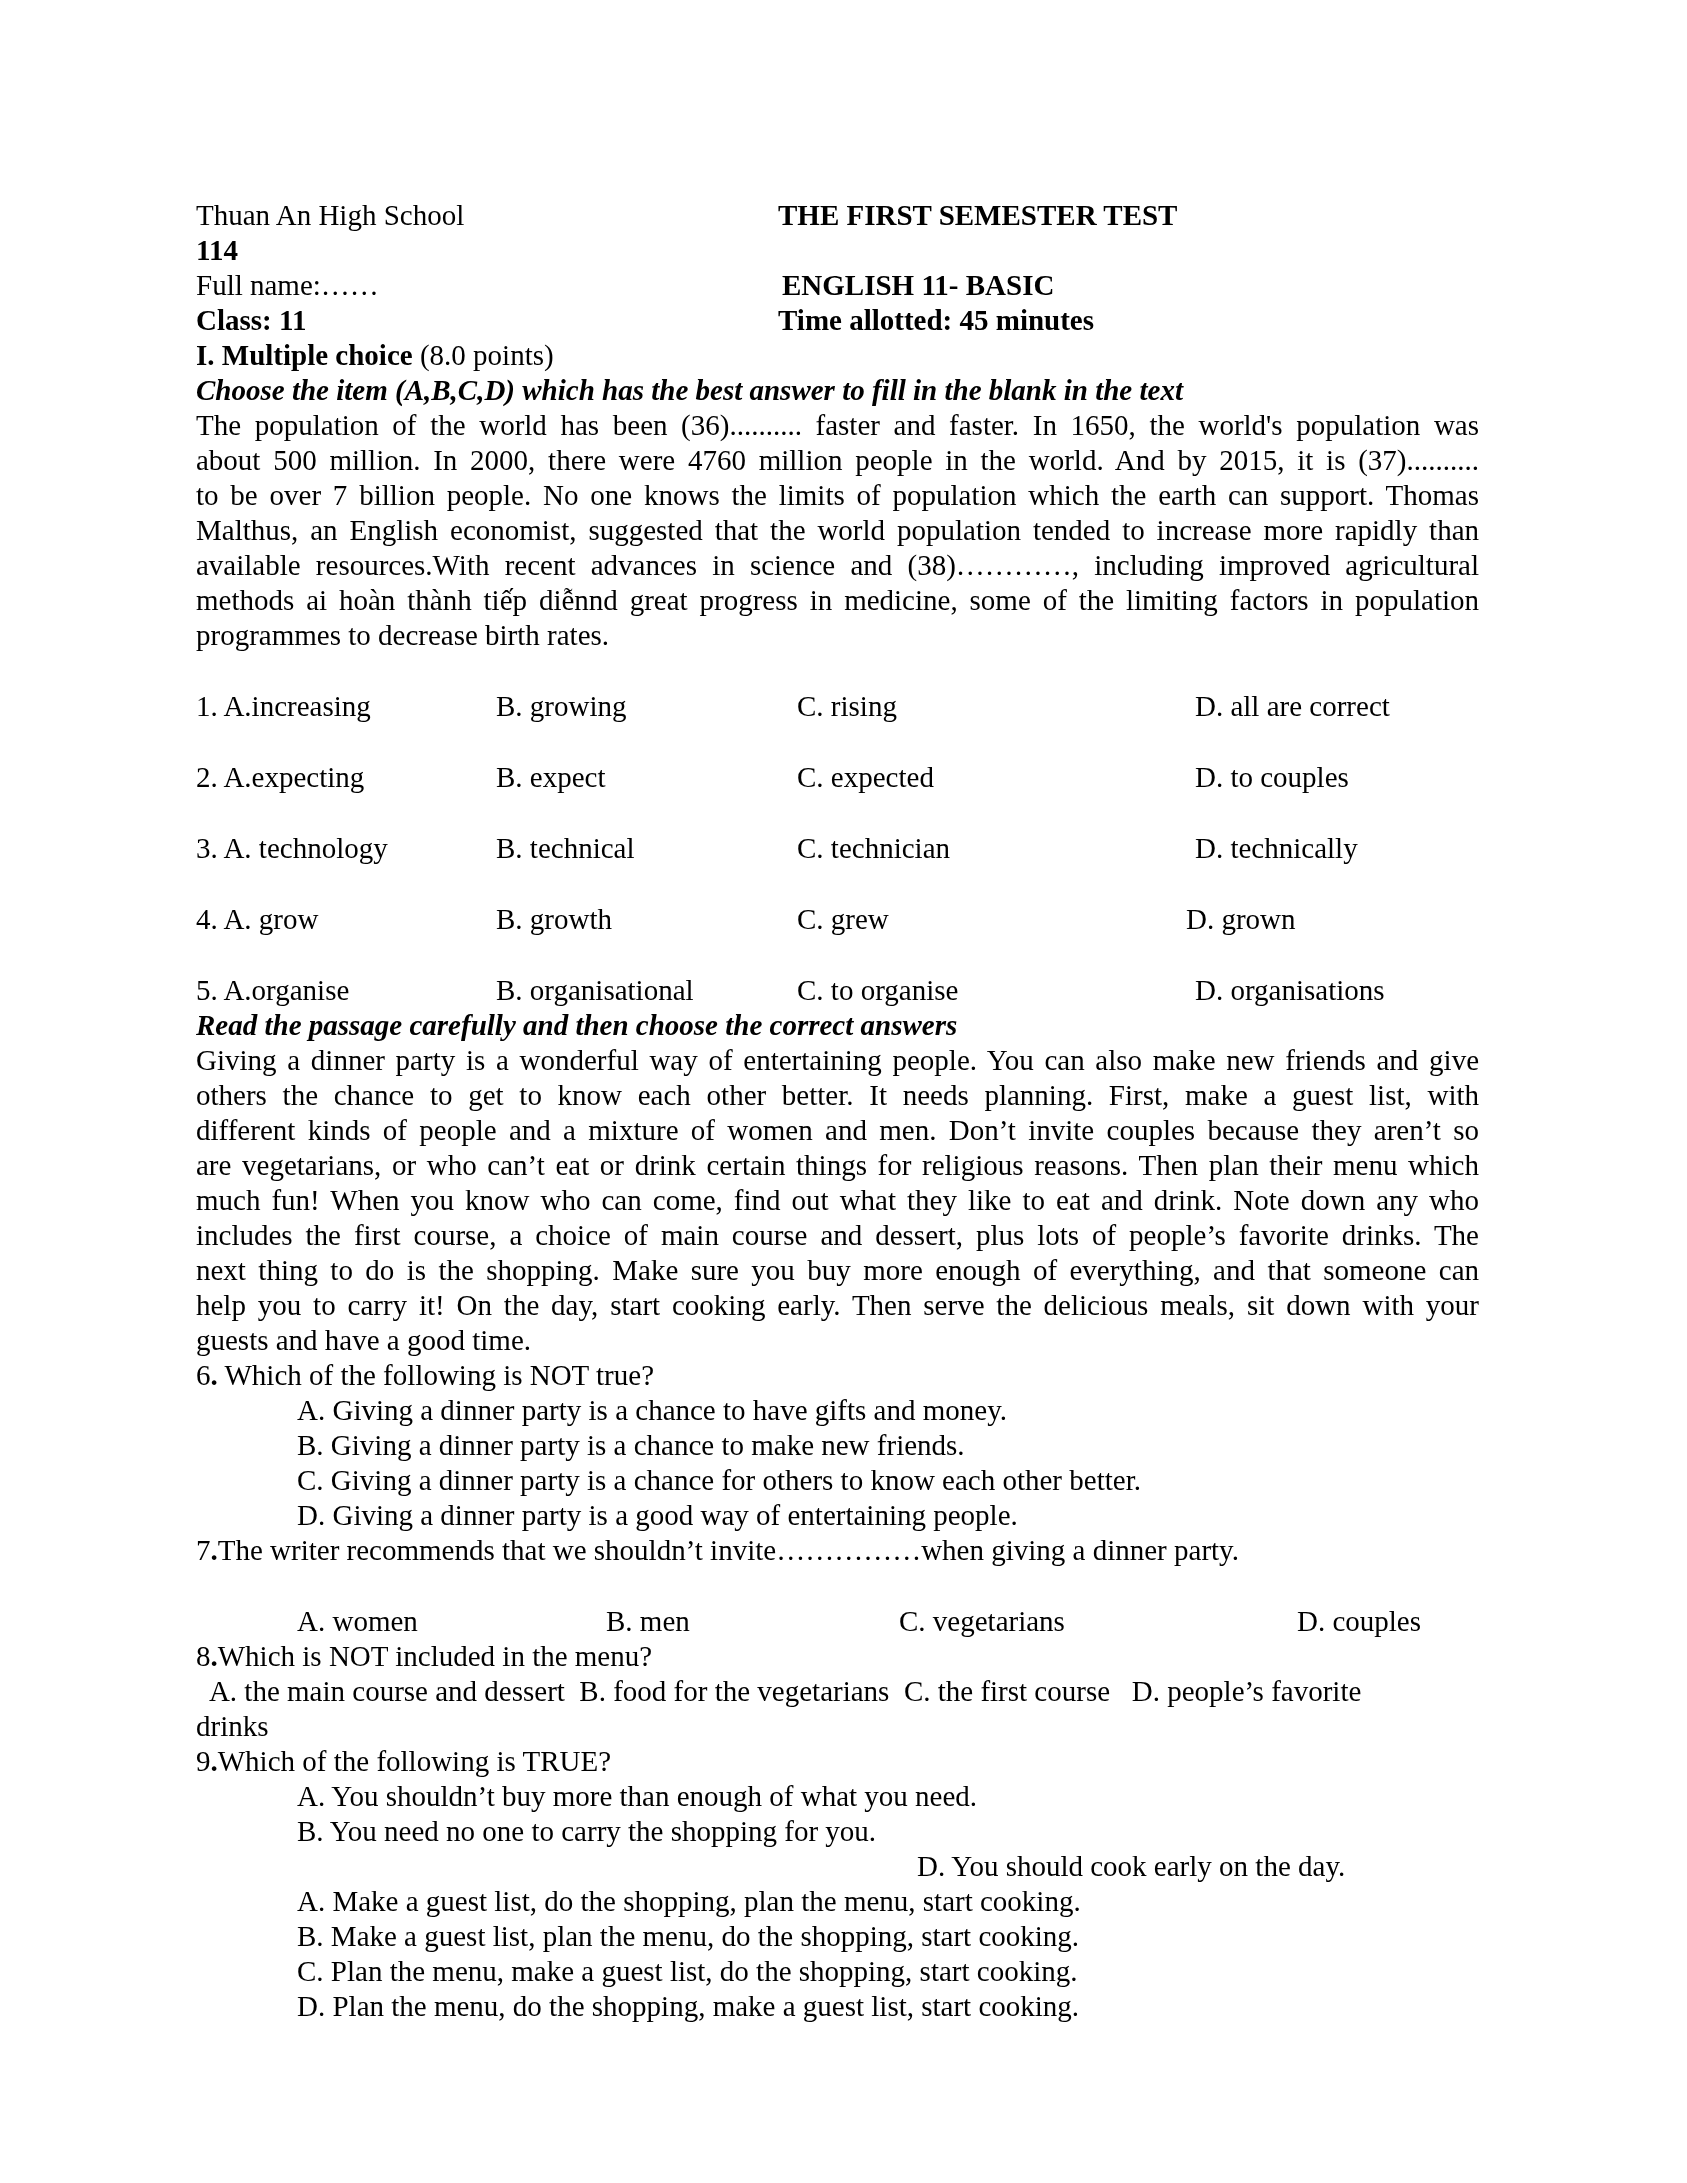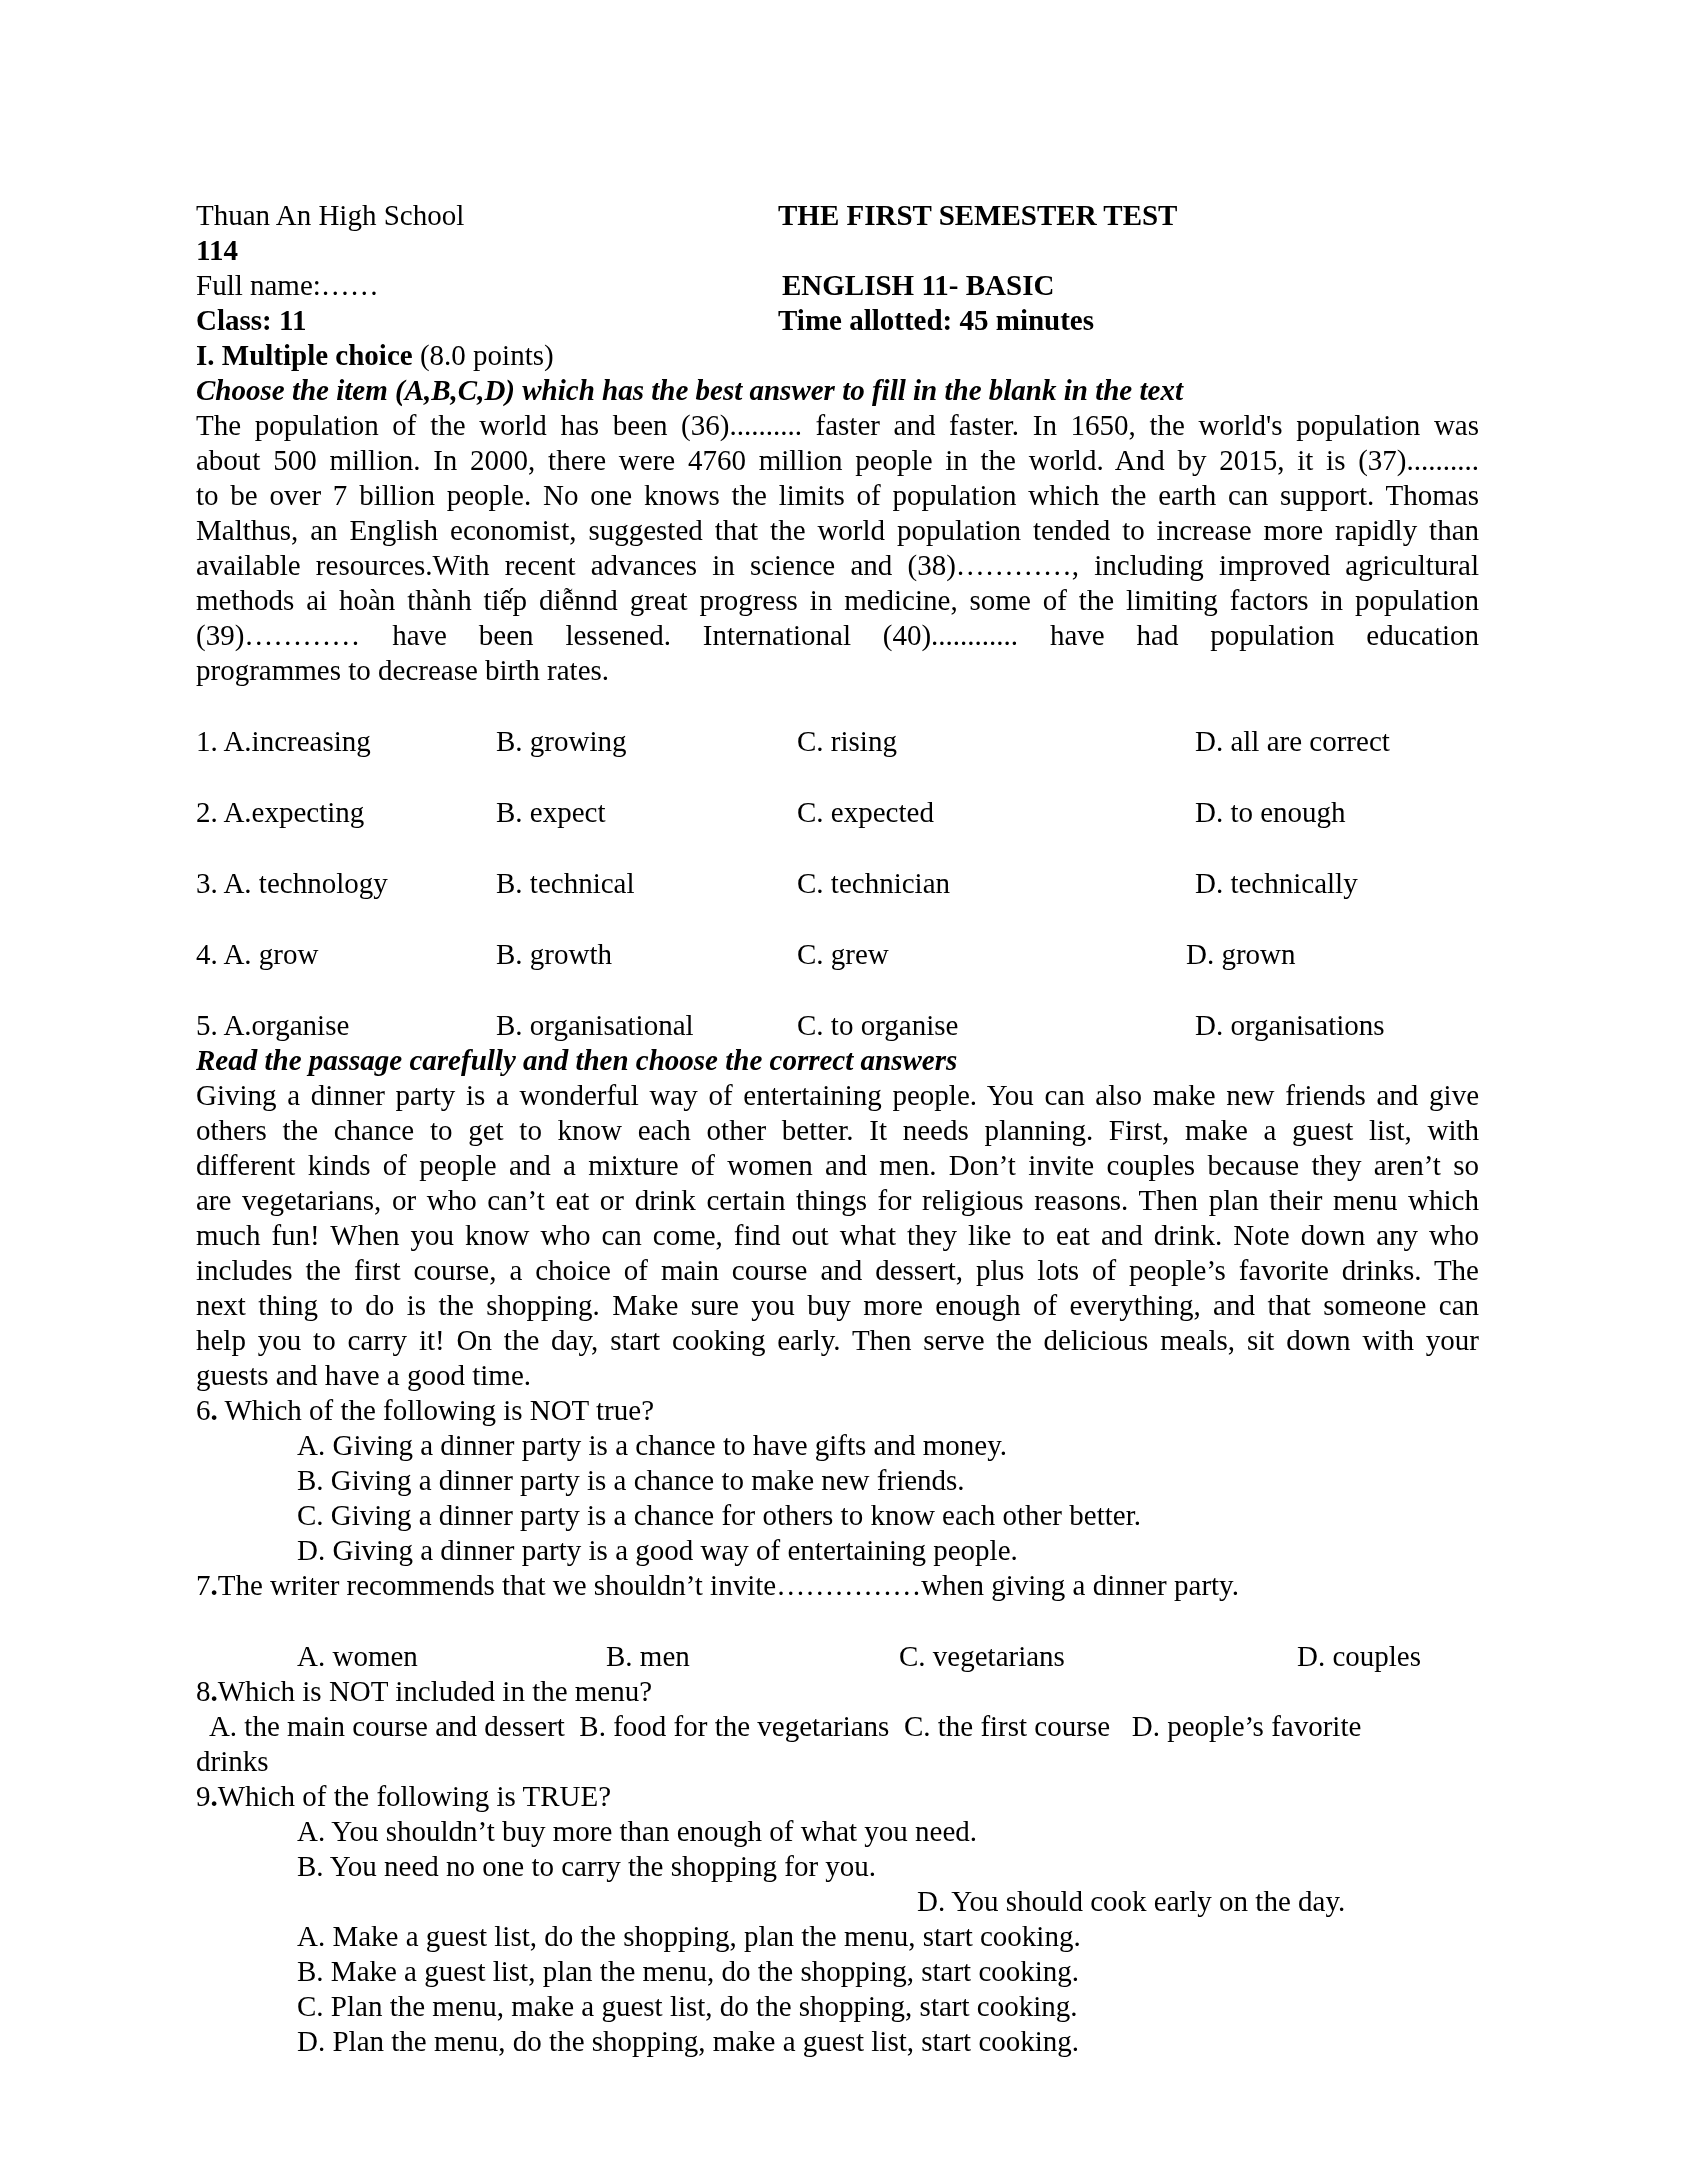--- a/index.html
+++ b/index.html
@@ -49,36 +49,35 @@
     </div>
     <div class="row bi">Choose the item (A,B,C,D) which has the best answer to fill in the blank in the text</div>
 
     <div>
       <span class="justify-line">The population of the world has been  (36).......... faster and faster. In 1650, the world's  population  was</span>
       <span class="justify-line">about 500 million. In 2000, there were 4760 million people in  the  world. And by 2015, it is  (37)..........</span>
       <span class="justify-line">to be over 7 billion people. No one knows the limits of population  which the earth can  support. Thomas</span>
       <span class="justify-line">Malthus, an English economist, suggested that the world population tended to  increase more rapidly than</span>
       <span class="justify-line">available  resources.With recent advances in science  and (38)…………, including improved agricultural</span>
       <span class="justify-line">methods ai hoàn thành tiếp diễnnd great progress in medicine, some  of the limiting factors in population</span>
-      <span class="justify-line">(39)………… have been lessened. International  (40)............ have had  population education</span>
       <span style="display:block">programmes to decrease birth rates.</span>
     </div>
 
     <div>
       <div class="opt-grid">
         <span style="left:0">1. A.increasing</span>
         <span style="left:300px">B. growing</span>
         <span style="left:601px">C. rising</span>
         <span style="left:999px"> D. all are correct</span>
       </div>
       <div class="opt-grid">
         <span style="left:0">2. A.expecting</span>
         <span style="left:300px">B. expect</span>
         <span style="left:601px">C. expected</span>
-        <span style="left:999px"> D. to enough</span>
+        <span style="left:999px"> D. to couples</span>
       </div>
       <div class="opt-grid">
         <span style="left:0">3. A. technology</span>
         <span style="left:300px">B. technical</span>
         <span style="left:601px">C. technician</span>
         <span style="left:999px">D. technically</span>
       </div>
       <div class="opt-grid">
         <span style="left:0">4. A. grow</span>
         <span style="left:300px">B. growth</span>

